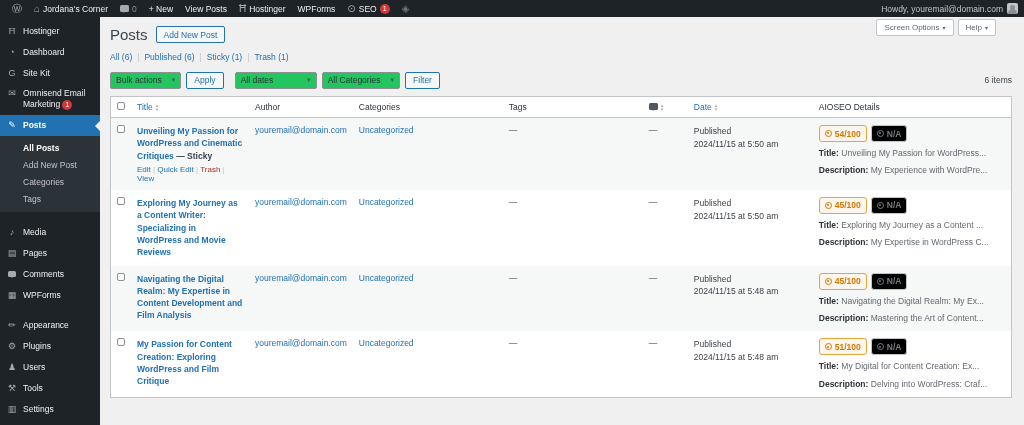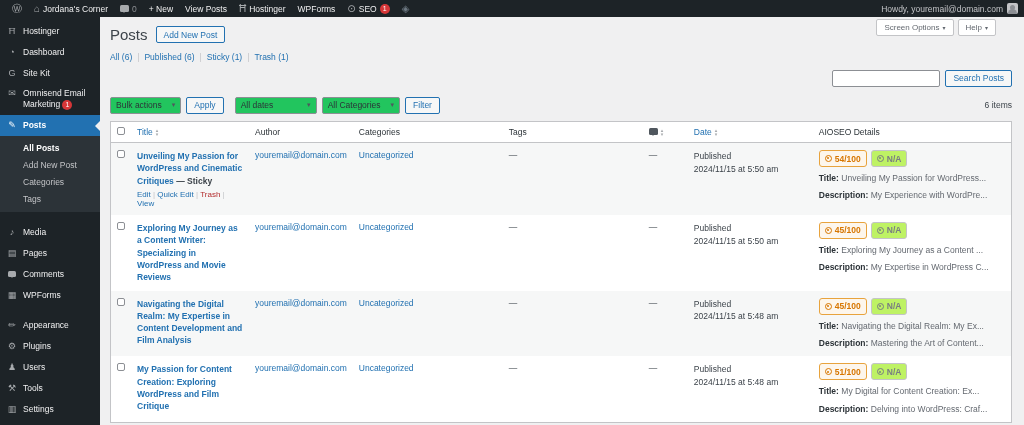--- a/index.html
+++ b/index.html
@@ -71,21 +71,21 @@
   .row-title { color:#2271b1; font-weight:bold; cursor:pointer; line-height:1.45; }
   .state { color:#3c434a; font-weight:bold; }
   .ractions { margin-top:3px; font-size:8px; color:#c3c4c7; }
   .rlink { color:#2271b1; cursor:pointer; }
   .rlink.trash { color:#b32d2e; }
   .dash { color:#50575e; }
   .datecell div { line-height:1.5; }
   .badges { display:flex; gap:4px; align-items:center; }
   .badge { display:inline-flex; align-items:center; gap:3px; border-radius:3px; padding:2.5px 5px; font-weight:bold; font-size:8.5px; cursor:pointer; }
   .badge-score { color:#d77600; border:1px solid #e8a33d; background:#fdf6ec; }
-  .badge-na { color:#787c82; border:1px solid #c3c4c7; background:#bef264; }
+  .badge-na { color:#787c82; border:1px solid #c3c4c7; background:#000000; }
   .ic-circle { width:7px; height:7px; border:1.3px solid currentColor; border-radius:50%; display:inline-block; position:relative; flex-shrink:0; }
   .ic-circle:after { content:""; position:absolute; width:2px; height:2px; background:currentColor; border-radius:50%; left:1.3px; top:1.3px; }
   .seo-line { margin-top:6px; color:#646970; line-height:1.35; }
   .seo-line b { color:#2c3338; }
 </style>
 </head>
 <body>
 
 <div class="abar">
   <div class="abar-item">
@@ -217,24 +217,20 @@
     <div class="views">
       <span class="vlink"><span>All</span> <span>(6)</span></span>
       <span class="vsep">|</span>
       <span class="vlink"><span>Published</span> <span>(6)</span></span>
       <span class="vsep">|</span>
       <span class="vlink"><span>Sticky</span> <span>(1)</span></span>
       <span class="vsep">|</span>
       <span class="vlink"><span>Trash</span> <span>(1)</span></span>
     </div>
 
-    <div class="searchrow">
-      <input class="search-input" value="" style="">
-      <button class="btn-outline">Search Posts</button>
-    </div>
 
     <div class="tnav">
       <div class="fselect">
         <span>Bulk actions</span>
         <span class="chev">▾</span>
       </div>
       <button class="btn-outline">Apply</button>
       <div class="fselect" style="margin-left:6px; min-width:82px; justify-content:space-between;gap:16px;">
         <span>All dates</span>
         <span class="chev">▾</span>

